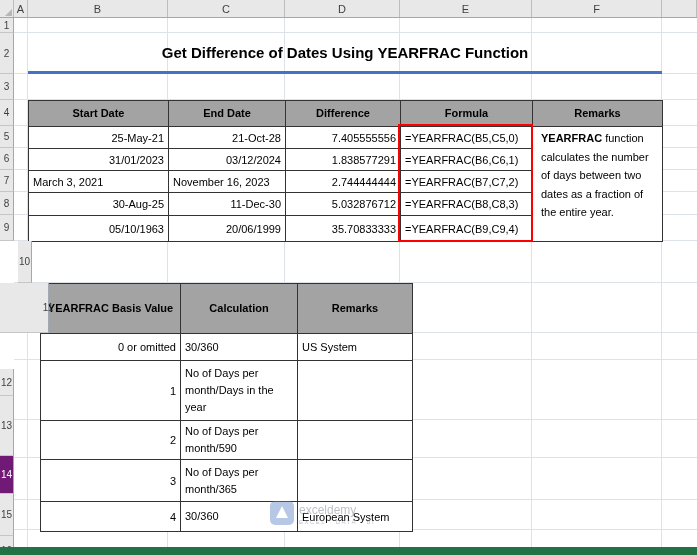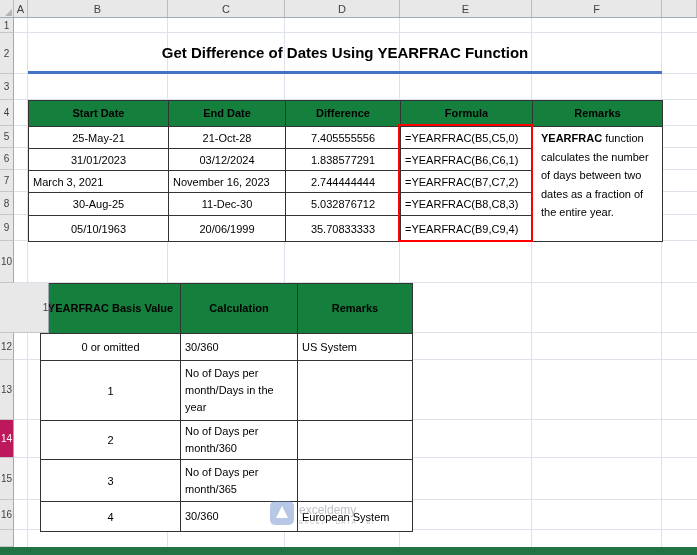--- a/index.html
+++ b/index.html
@@ -7,38 +7,38 @@
   body{font-family:"Liberation Sans","DejaVu Sans",sans-serif;background:#fff}
   #sheet{position:relative;width:697px;height:555px;background:#fff;overflow:hidden}
 
   
   #colheaders{position:absolute;left:0;top:0;width:697px;height:18px;display:flex;z-index:6;background:#e8e8e8;border-bottom:1px solid #9fa8b3}
   .colhdr{height:100%;border-right:1px solid #bcbcbc;font-size:11px;color:#3f3f3f;display:flex;align-items:center;justify-content:center;background:#e8e8e8;flex:0 0 auto}
   .corner{width:14px;height:100%;position:relative;background:#e8e8e8;border-right:1px solid #bcbcbc;flex:0 0 auto}
   .corner .tri{position:absolute;right:1px;bottom:1px;width:0;height:0;border-left:7px solid transparent;border-bottom:7px solid #b6b6b6}
   #rowheaders{position:absolute;left:0;top:18px;width:14px;z-index:6}
   .rowhdr{width:14px;background:#e8e8e8;border-right:1px solid #9fa8b3;border-bottom:1px solid #c6c6c6;font-size:10px;color:#3f3f3f;display:flex;align-items:center;justify-content:center}
-  .rowhdr.hl{background:#be185d;color:#fff}
+  .rowhdr.hl{background:#701a75;color:#fff}
   #bottombar{position:absolute;left:0;top:547px;width:697px;height:8px;background:#217346;z-index:7}
 
   
   .vline{position:absolute;top:18px;height:529px;width:1px;background:#dde2ea;z-index:1}
   .hline{position:absolute;left:14px;width:683px;height:1px;background:#dde2ea;z-index:1}
 
   
   #title{position:absolute;left:28px;top:33px;width:634px;height:41px;display:flex;align-items:center;justify-content:center;font-size:15px;font-weight:bold;color:#000;border-bottom:3px solid #4472c4;z-index:2}
 
   
   .xtable{position:absolute;border-collapse:collapse;table-layout:fixed;background:#fff;z-index:2}
   #t1{left:28px;top:100px;width:634px}
   #t2{left:40px;top:283px;width:372px}
   .xtable th,.xtable td{border:1px solid #333;font-size:11px;padding:0 4px;color:#000;overflow:hidden}
-  .xtable th{background:#15803d;font-weight:bold;text-align:center;vertical-align:middle;line-height:1.3}
+  .xtable th{background:#a3a3a3;font-weight:bold;text-align:center;vertical-align:middle;line-height:1.3}
   .xtable td{vertical-align:middle;background:#fff}
-  td.r{text-align:center}
+  td.r{text-align:right}
   td.l{text-align:left}
   td.wrap{line-height:17px;padding:2px 4px;vertical-align:middle}
   td.remarks{vertical-align:top;text-align:left;line-height:18.5px;padding:2px 8px}
   td.remarks .b{font-weight:bold}
 
   
   #redbox{position:absolute;left:398px;top:124px;width:135px;height:118px;border:2px solid #ff0000;z-index:3;pointer-events:none}
 
   
   #watermark{position:absolute;left:270px;top:501px;display:flex;align-items:center;gap:5px;opacity:.45;z-index:4;pointer-events:none}
@@ -149,21 +149,21 @@
         <td class="l wrap">30/360</td>
         <td class="l">US System</td>
       </tr>
       <tr style="height:60px">
         <td class="r">1</td>
         <td class="l wrap">No of Days per month/Days in the year</td>
         <td class="l"></td>
       </tr>
       <tr style="height:38px">
         <td class="r">2</td>
-        <td class="l wrap">No of Days per month/360</td>
+        <td class="l wrap">No of Days per month/590</td>
         <td class="l"></td>
       </tr>
       <tr style="height:42px">
         <td class="r">3</td>
         <td class="l wrap">No of Days per month/365</td>
         <td class="l"></td>
       </tr>
       <tr style="height:30px">
         <td class="r">4</td>
         <td class="l wrap">30/360</td>
@@ -195,23 +195,23 @@
   <div id="rowheaders">
       <div class="rowhdr" style="height: 15px;">1</div>
       <div class="rowhdr" style="height: 41px;">2</div>
       <div class="rowhdr" style="height: 26px;">3</div>
       <div class="rowhdr" style="height: 26px;">4</div>
       <div class="rowhdr" style="height: 22px;">5</div>
       <div class="rowhdr" style="height: 22px;">6</div>
       <div class="rowhdr" style="height: 22px;">7</div>
       <div class="rowhdr" style="height: 23px;">8</div>
       <div class="rowhdr" style="height: 26px;">9</div>
-      <div class="rowhdr" style="height: 42px;">10</div>
+      <div class="rowhdr" style="height: 42px; margin-left: 18px;">10</div>
       <div class="rowhdr" style="height: 50px; padding-left: 48px;">11</div>
-      <div class="rowhdr" style="height: 27px;">12</div>
+      <div class="rowhdr" style="height: 27px; margin-top: 36px;">12</div>
       <div class="rowhdr" style="height: 60px;">13</div>
       <div class="rowhdr hl" style="height: 38px;">14</div>
       <div class="rowhdr" style="height: 42px;">15</div>
       <div class="rowhdr" style="height: 30px;">16</div>
       <div class="rowhdr" style="height: 17px;"></div>
     </div>
   <div id="bottombar"></div>
 
 </div>
 

